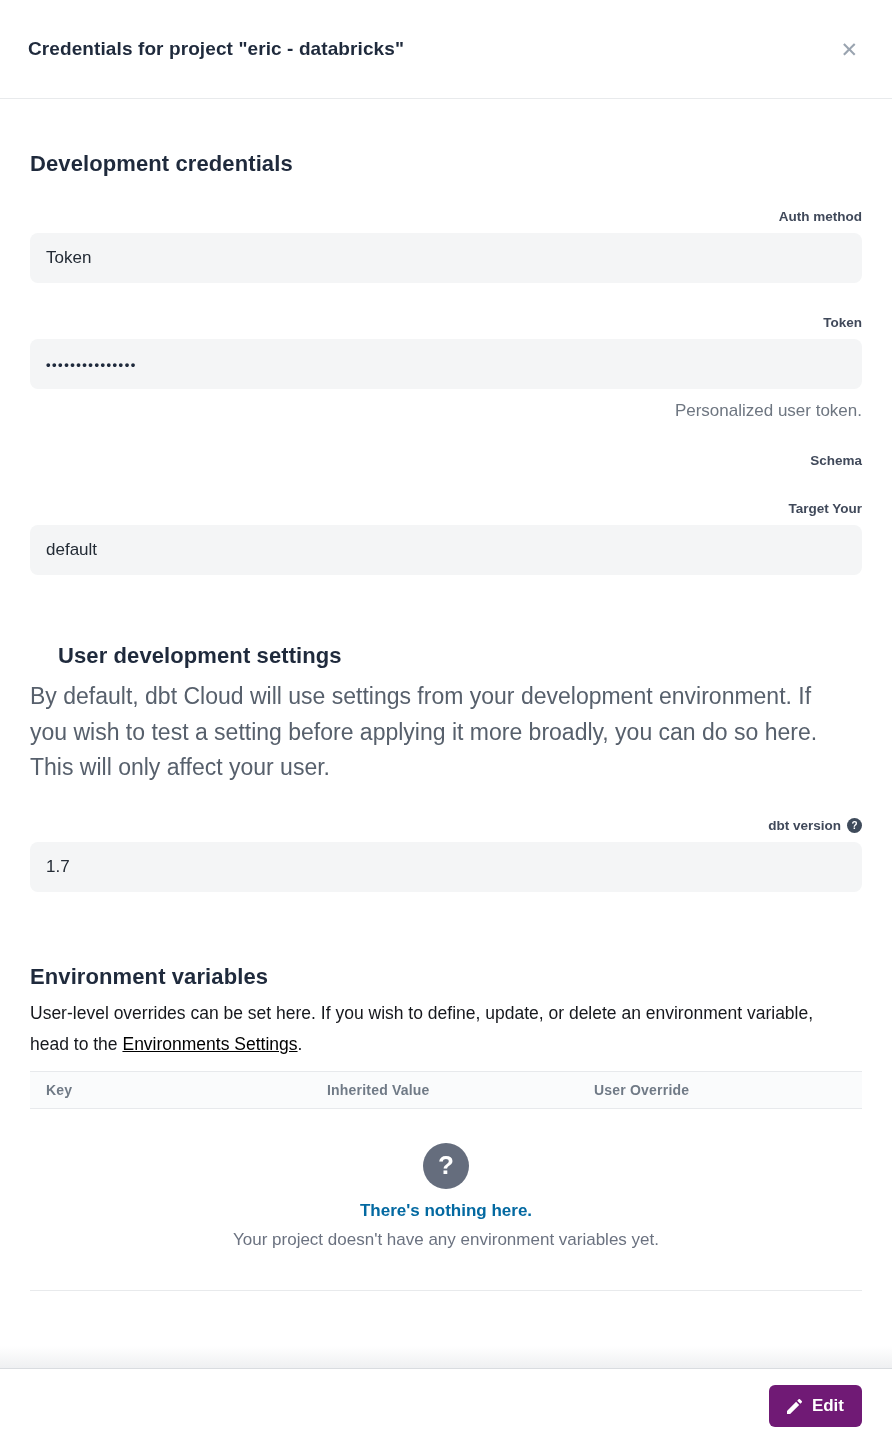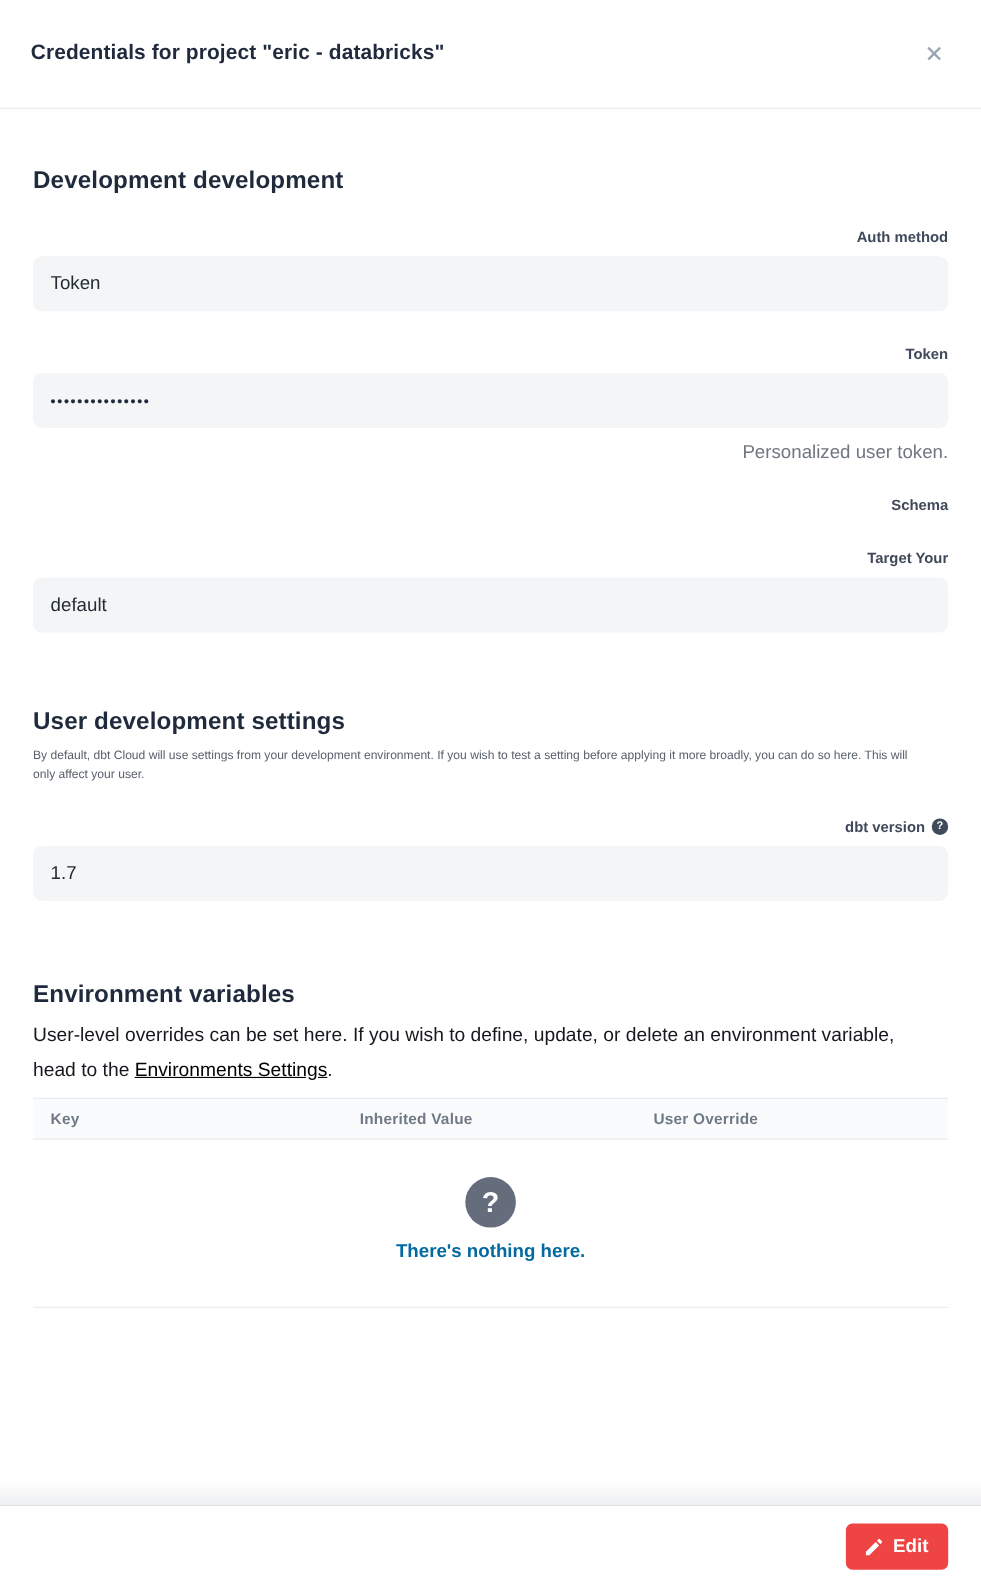--- a/index.html
+++ b/index.html
@@ -37,26 +37,26 @@
   
   .modal-body { padding: 0 30px; }
 
   .section-heading {
     font-size: 22px;
     font-weight: 700;
     color: #1f2a3c;
     letter-spacing: .1px;
   }
   .h-dev   { margin-top: 52px; }
-  .h-uds   { margin-top: 68px; }
+  .h-uds   { margin-top: 68px; margin-left: 28px; }
   .h-env   { margin-top: 72px; }
 
   .section-desc {
     margin-top: 10px;
-    font-size: 11px;
+    font-size: 23px;
     line-height: 1.55;
     color: #57606c;
     max-width: 810px;
   }
   .env-desc {
     margin-top: 8px;
     font-size: 17.5px;
     line-height: 1.8;
     color: #16181d;
     max-width: 820px;
@@ -176,21 +176,21 @@
     left: 0; top: -23px;
     width: 100%; height: 22px;
     background: linear-gradient(to bottom, rgba(255,255,255,0), rgba(225,227,230,.55));
     pointer-events: none;
   }
   .edit-btn {
     position: absolute;
     right: 30px; top: 16px;
     height: 42px;
     padding: 0 18px;
-    background: #ef4444;
+    background: #701a75;
     color: #ffffff;
     border: none;
     border-radius: 6px;
     font-family: "Liberation Sans", sans-serif;
     font-size: 17px;
     font-weight: 600;
     display: flex;
     align-items: center;
     gap: 10px;
     cursor: pointer;
@@ -200,21 +200,21 @@
 </head>
 <body>
 
 <div class="modal-header">
   <div class="modal-title">Credentials for project "eric - databricks"</div>
   <button class="close-btn">✕</button>
 </div>
 
 <div class="modal-body">
 
-  <h2 class="section-heading h-dev">Development development</h2>
+  <h2 class="section-heading h-dev">Development credentials</h2>
 
   <div class="field">
     <span class="field-label">Auth method</span>
     <div class="field-input">Token</div>
   </div>
 
   <div class="field">
     <span class="field-label">Token</span>
     <div class="field-input masked">•••••••••••••••</div>
     <div class="field-helper">Personalized user token.</div>
@@ -245,20 +245,21 @@
 
   <div class="env-table-header">
     <div class="env-col">Key</div>
     <div class="env-col">Inherited Value</div>
     <div class="env-col">User Override</div>
   </div>
 
   <div class="empty-state">
     <div class="empty-circle">?</div>
     <div class="empty-title">There's nothing here.</div>
+    <div class="empty-sub">Your project doesn't have any environment variables yet.</div>
   </div>
 
   <hr class="bottom-rule">
 </div>
 
 <div class="modal-footer">
   <button class="edit-btn">
     <span>
       <svg width="15" height="15" viewBox="0 0 16 16" fill="#ffffff" xmlns="http://www.w3.org/2000/svg">
         <path d="M0 12.7V16h3.3L13 6.3 9.7 3 0 12.7zM15.7 3.6c.4-.4.4-1 0-1.4L13.8.3c-.4-.4-1-.4-1.4 0l-1.5 1.5 3.3 3.3 1.5-1.5z"></path>

